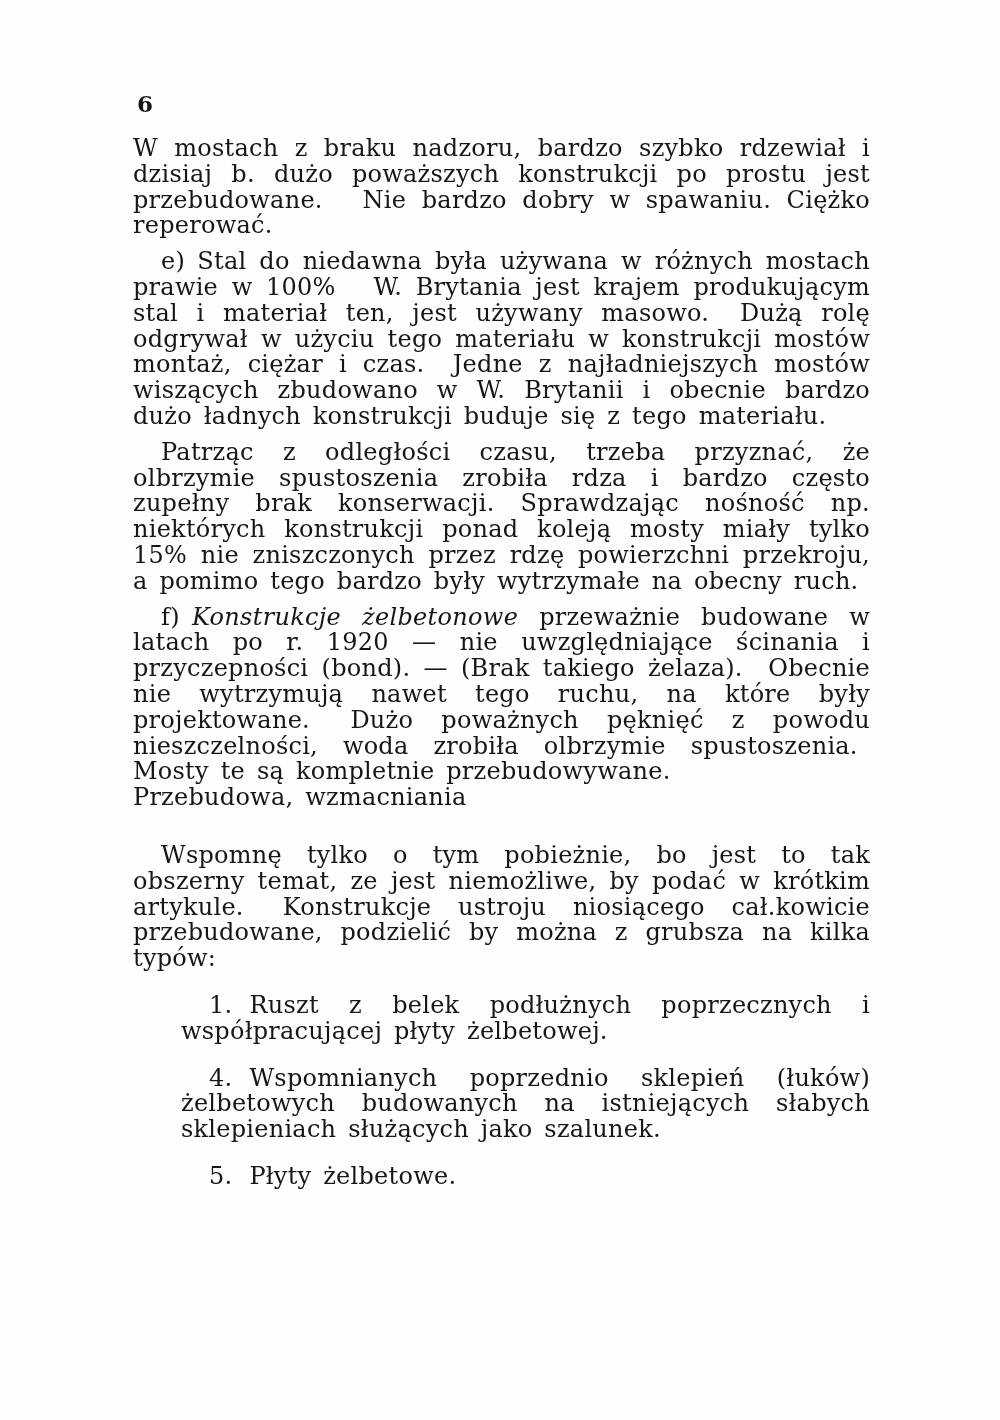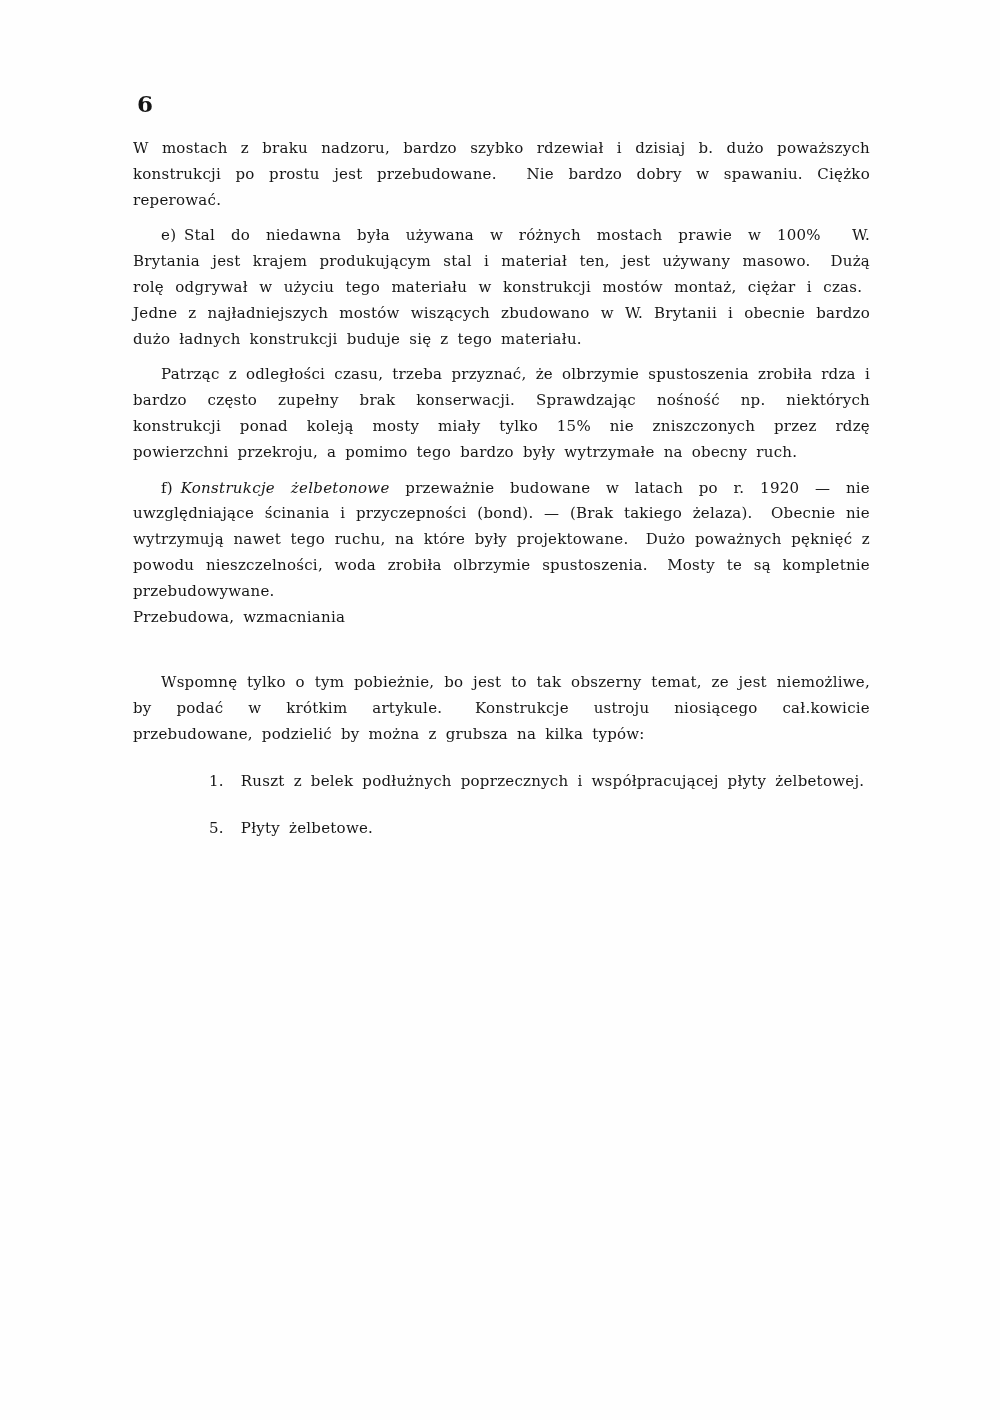--- a/index.html
+++ b/index.html
@@ -27,36 +27,36 @@
   }
   .text-body {
     position: absolute;
     top: 136px;
     left: 133px;
     width: 737px;
   }
   .text-body p {
     margin: 0;
     text-align: justify;
-    font-size: 15px;
+    font-size: 24px;
     line-height: 25.8px;
     letter-spacing: 0.25px;
     word-spacing: 4px;
   }
   p.para + p.para { margin-top: 10px; }
   p.indent { text-indent: 28px; }
   .section-heading {
     margin: 58px 0 0 0;
     text-align: center;
     font-size: 22px;
     line-height: 26px;
     letter-spacing: 0.4px;
     word-spacing: 4px;
   }
-  p.after-heading { margin-top: 40px; }
+  p.after-heading { margin-top: 32px; }
   p.list-item { margin-top: 21px; text-indent: 28px; margin-left: 48px; }
   .li-num { margin-right: 17px; }
   i.inline-italic { letter-spacing: 0.3px; }
 </style>
 </head>
 <body>
 
 <div class="sheet">
 
   <div class="page-number">6</div>
@@ -72,17 +72,18 @@
     <p class="para indent"><span>f) </span><i class="inline-italic">Konstrukcje żelbetonowe</i><span> przeważnie budowane w latach po r. 1920 — nie uwzględniające ścinania i przyczepności (bond). — (Brak takiego żelaza).  Obecnie nie wytrzymują nawet tego ruchu, na które były projektowane.  Dużo poważnych pęknięć z powodu nieszczelności, woda zrobiła olbrzymie spustoszenia.  Mosty te są kompletnie przebudowywane.</span></p>
 
     <p class="section-heading">Przebudowa, wzmacniania</p>
 
     <p class="para indent after-heading">Wspomnę tylko o tym pobieżnie, bo jest to tak obszerny temat, ze jest niemożliwe, by podać w krótkim artykule.  Konstrukcje ustroju niosiącego cał.kowicie przebudowane, podzielić by można z grubsza na kilka typów:</p>
 
     <p class="list-item"><span class="li-num">1.</span><span>Ruszt z belek podłużnych poprzecznych i współpracującej płyty żelbetowej.</span></p>
 
 
 
+    <p class="list-item"><span class="li-num">4.</span><span>Wspomnianych poprzednio sklepień (łuków) żelbetowych budowanych na istniejących słabych sklepieniach służących jako szalunek.</span></p>
 
     <p class="list-item"><span class="li-num">5.</span><span>Płyty żelbetowe.</span></p>
 
   </div>
 </div>
 
 </body></html>

